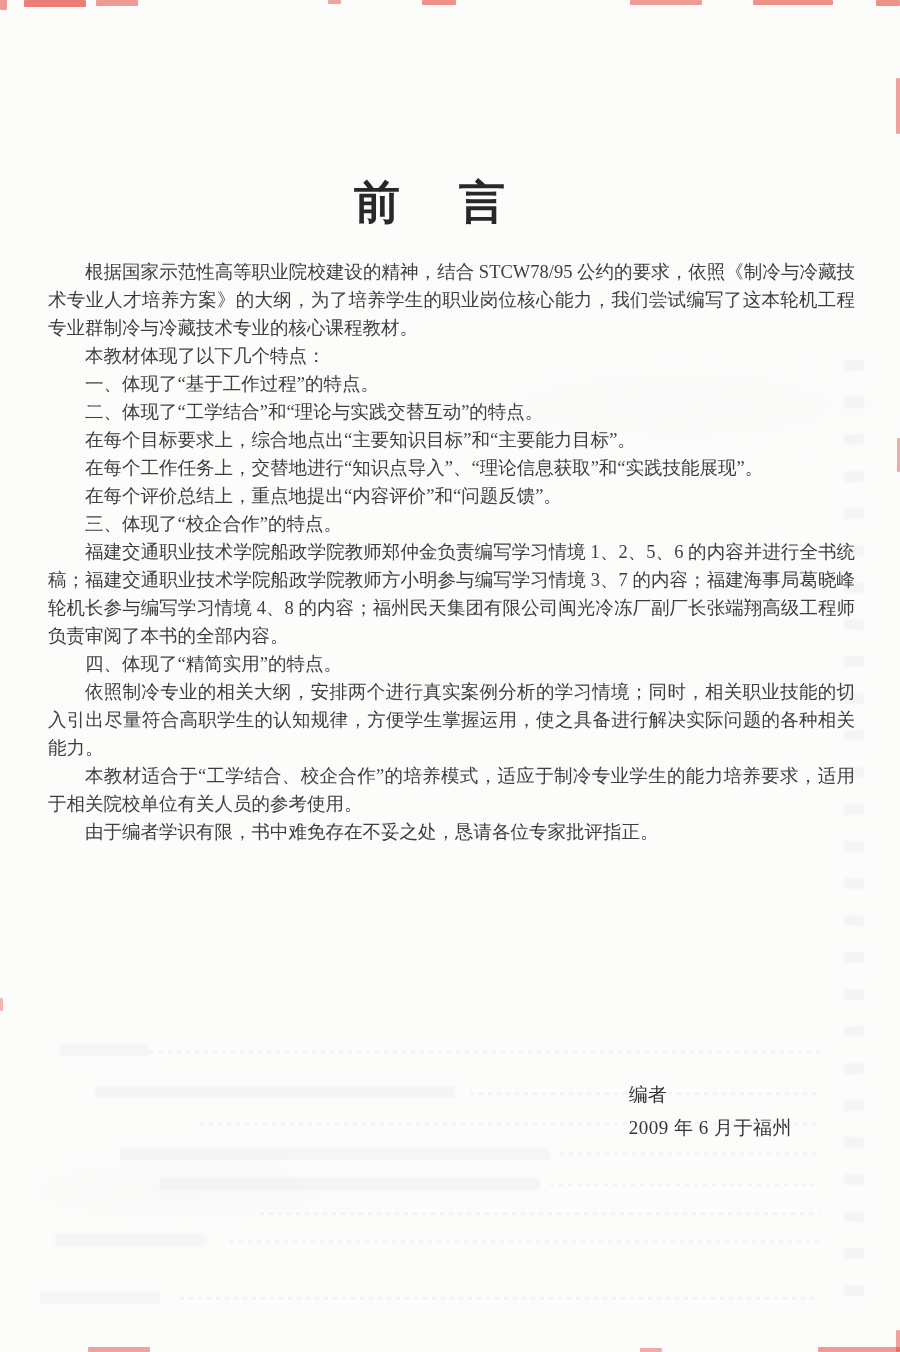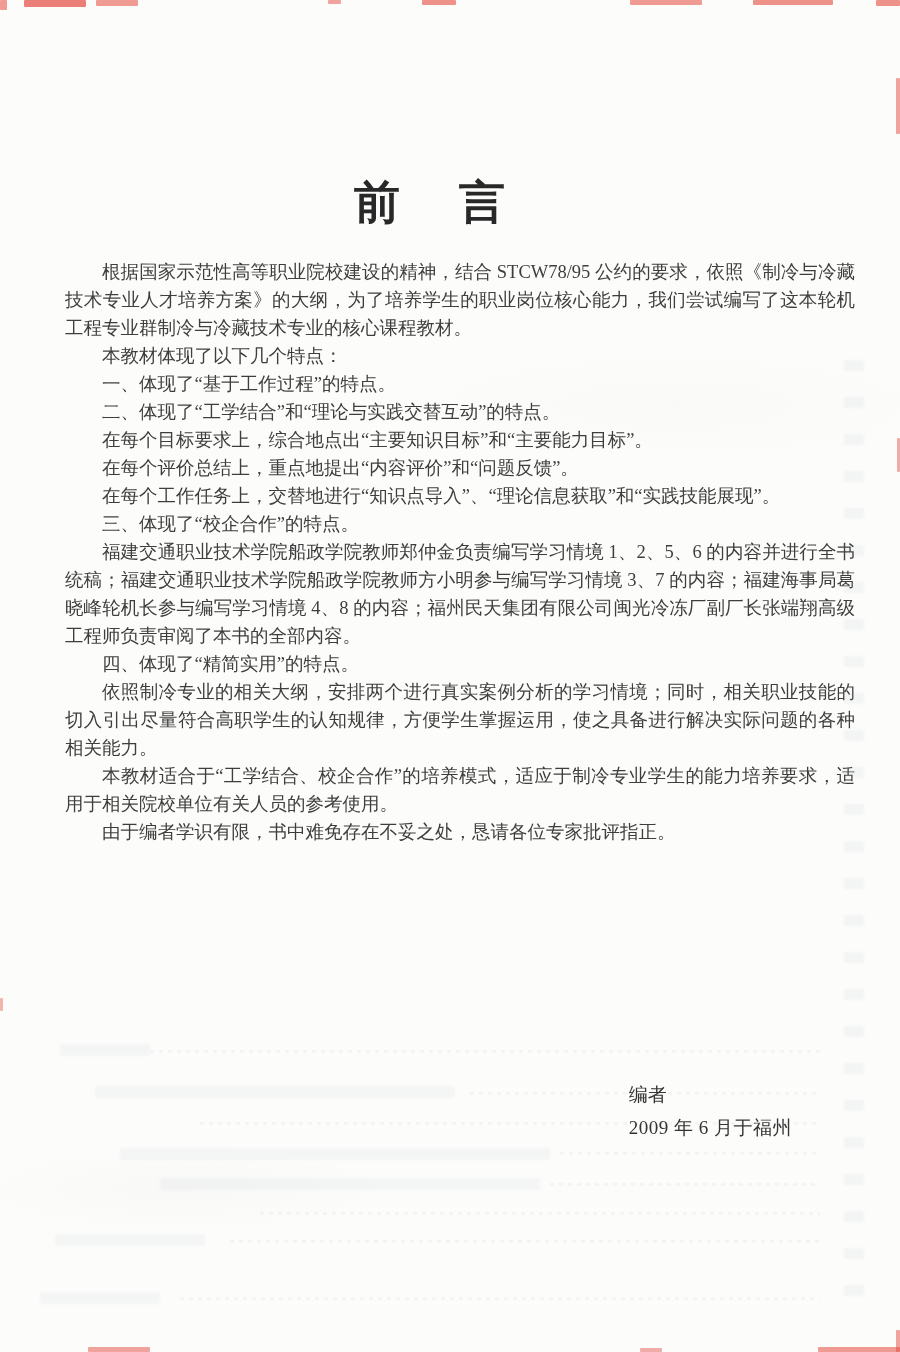--- a/index.html
+++ b/index.html
@@ -23,21 +23,21 @@
       var(--paper);
   }
   .title{
     position:absolute;top:178px;left:0;right:40px;margin:0;
     display:flex;justify-content:center;gap:58px;
     font-size:46px;font-weight:bold;color:var(--title-ink);
     line-height:1.1;letter-spacing:1px;
   }
   .content{
     position:absolute;left:48px;right:45px;top:258px;
-    font-size:18.5px;line-height:28px;color:var(--ink);margin-left:17px;
+    font-size:18.5px;line-height:28px;color:var(--ink);
   }
   .content p{
     margin:0;text-indent:2em;text-align:justify;
     word-break:break-all;
   }
   .signature{
     position:absolute;right:108px;top:1078px;
     color:#333;font-size:19px;line-height:33px;
   }
   .signature .sig-date{letter-spacing:0.5px;font-family:Liberation Serif, serif;}
@@ -83,22 +83,22 @@
     <span>前</span>
     <span>言</span>
   </h1>
 
   <div class="content">
     <p>根据国家示范性高等职业院校建设的精神，结合 STCW78/95 公约的要求，依照《制冷与冷藏技术专业人才培养方案》的大纲，为了培养学生的职业岗位核心能力，我们尝试编写了这本轮机工程专业群制冷与冷藏技术专业的核心课程教材。</p>
     <p>本教材体现了以下几个特点：</p>
     <p>一、体现了“基于工作过程”的特点。</p>
     <p>二、体现了“工学结合”和“理论与实践交替互动”的特点。</p>
     <p>在每个目标要求上，综合地点出“主要知识目标”和“主要能力目标”。</p>
+    <p>在每个工作任务上，交替地进行“知识点导入”、“理论信息获取”和“实践技能展现”。</p>
     <p>在每个评价总结上，重点地提出“内容评价”和“问题反馈”。</p>
-    <p>在每个工作任务上，交替地进行“知识点导入”、“理论信息获取”和“实践技能展现”。</p>
     <p>三、体现了“校企合作”的特点。</p>
     <p>福建交通职业技术学院船政学院教师郑仲金负责编写学习情境 1、2、5、6 的内容并进行全书统稿；福建交通职业技术学院船政学院教师方小明参与编写学习情境 3、7 的内容；福建海事局葛晓峰轮机长参与编写学习情境 4、8 的内容；福州民天集团有限公司闽光冷冻厂副厂长张端翔高级工程师负责审阅了本书的全部内容。</p>
     <p>四、体现了“精简实用”的特点。</p>
     <p>依照制冷专业的相关大纲，安排两个进行真实案例分析的学习情境；同时，相关职业技能的切入引出尽量符合高职学生的认知规律，方便学生掌握运用，使之具备进行解决实际问题的各种相关能力。</p>
     <p>本教材适合于“工学结合、校企合作”的培养模式，适应于制冷专业学生的能力培养要求，适用于相关院校单位有关人员的参考使用。</p>
     <p>由于编者学识有限，书中难免存在不妥之处，恳请各位专家批评指正。</p>
   </div>
 
   <div class="signature">
     <div class="sig-author">编者</div>

